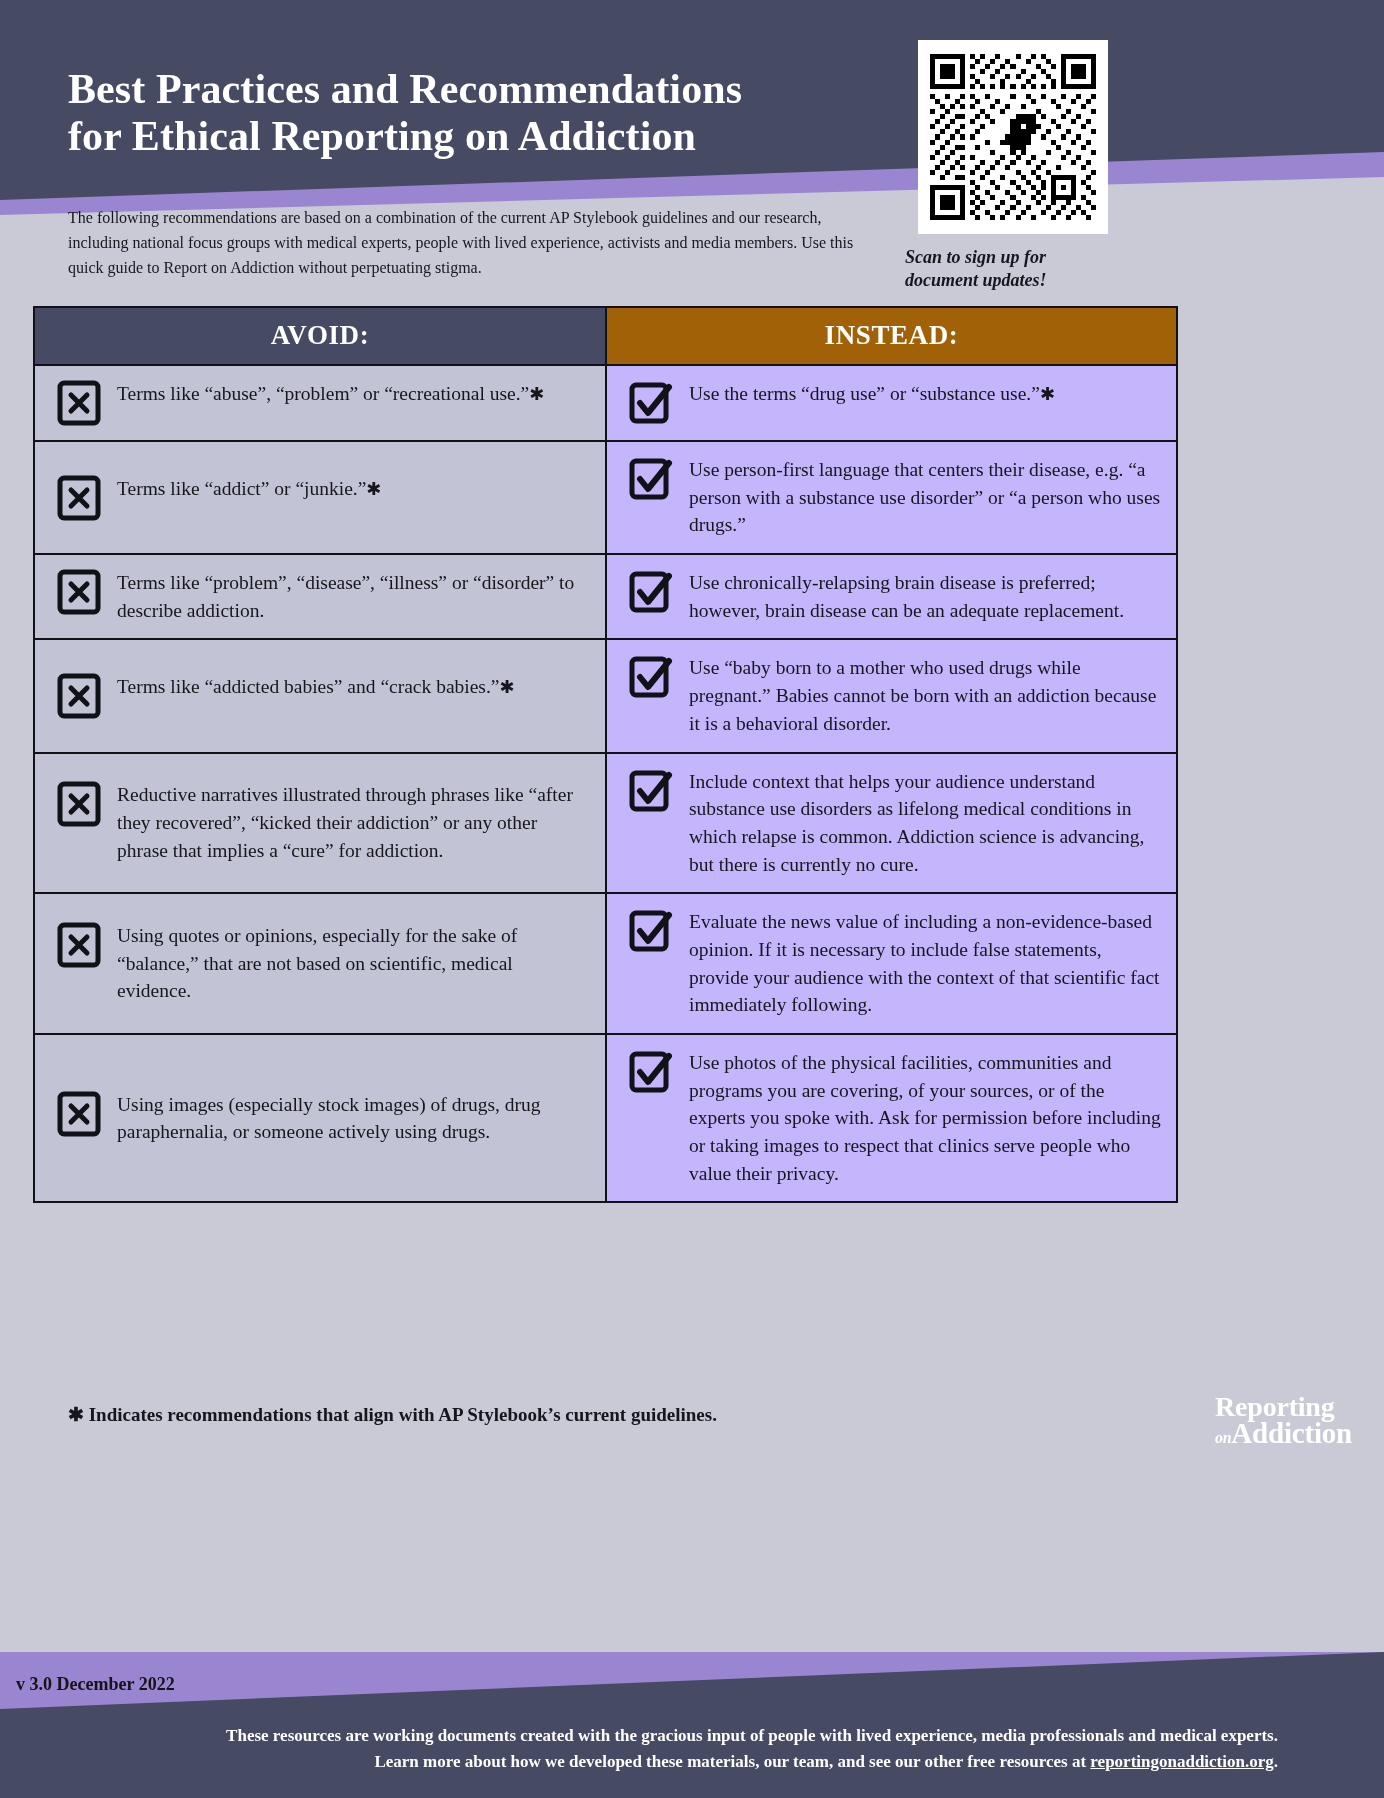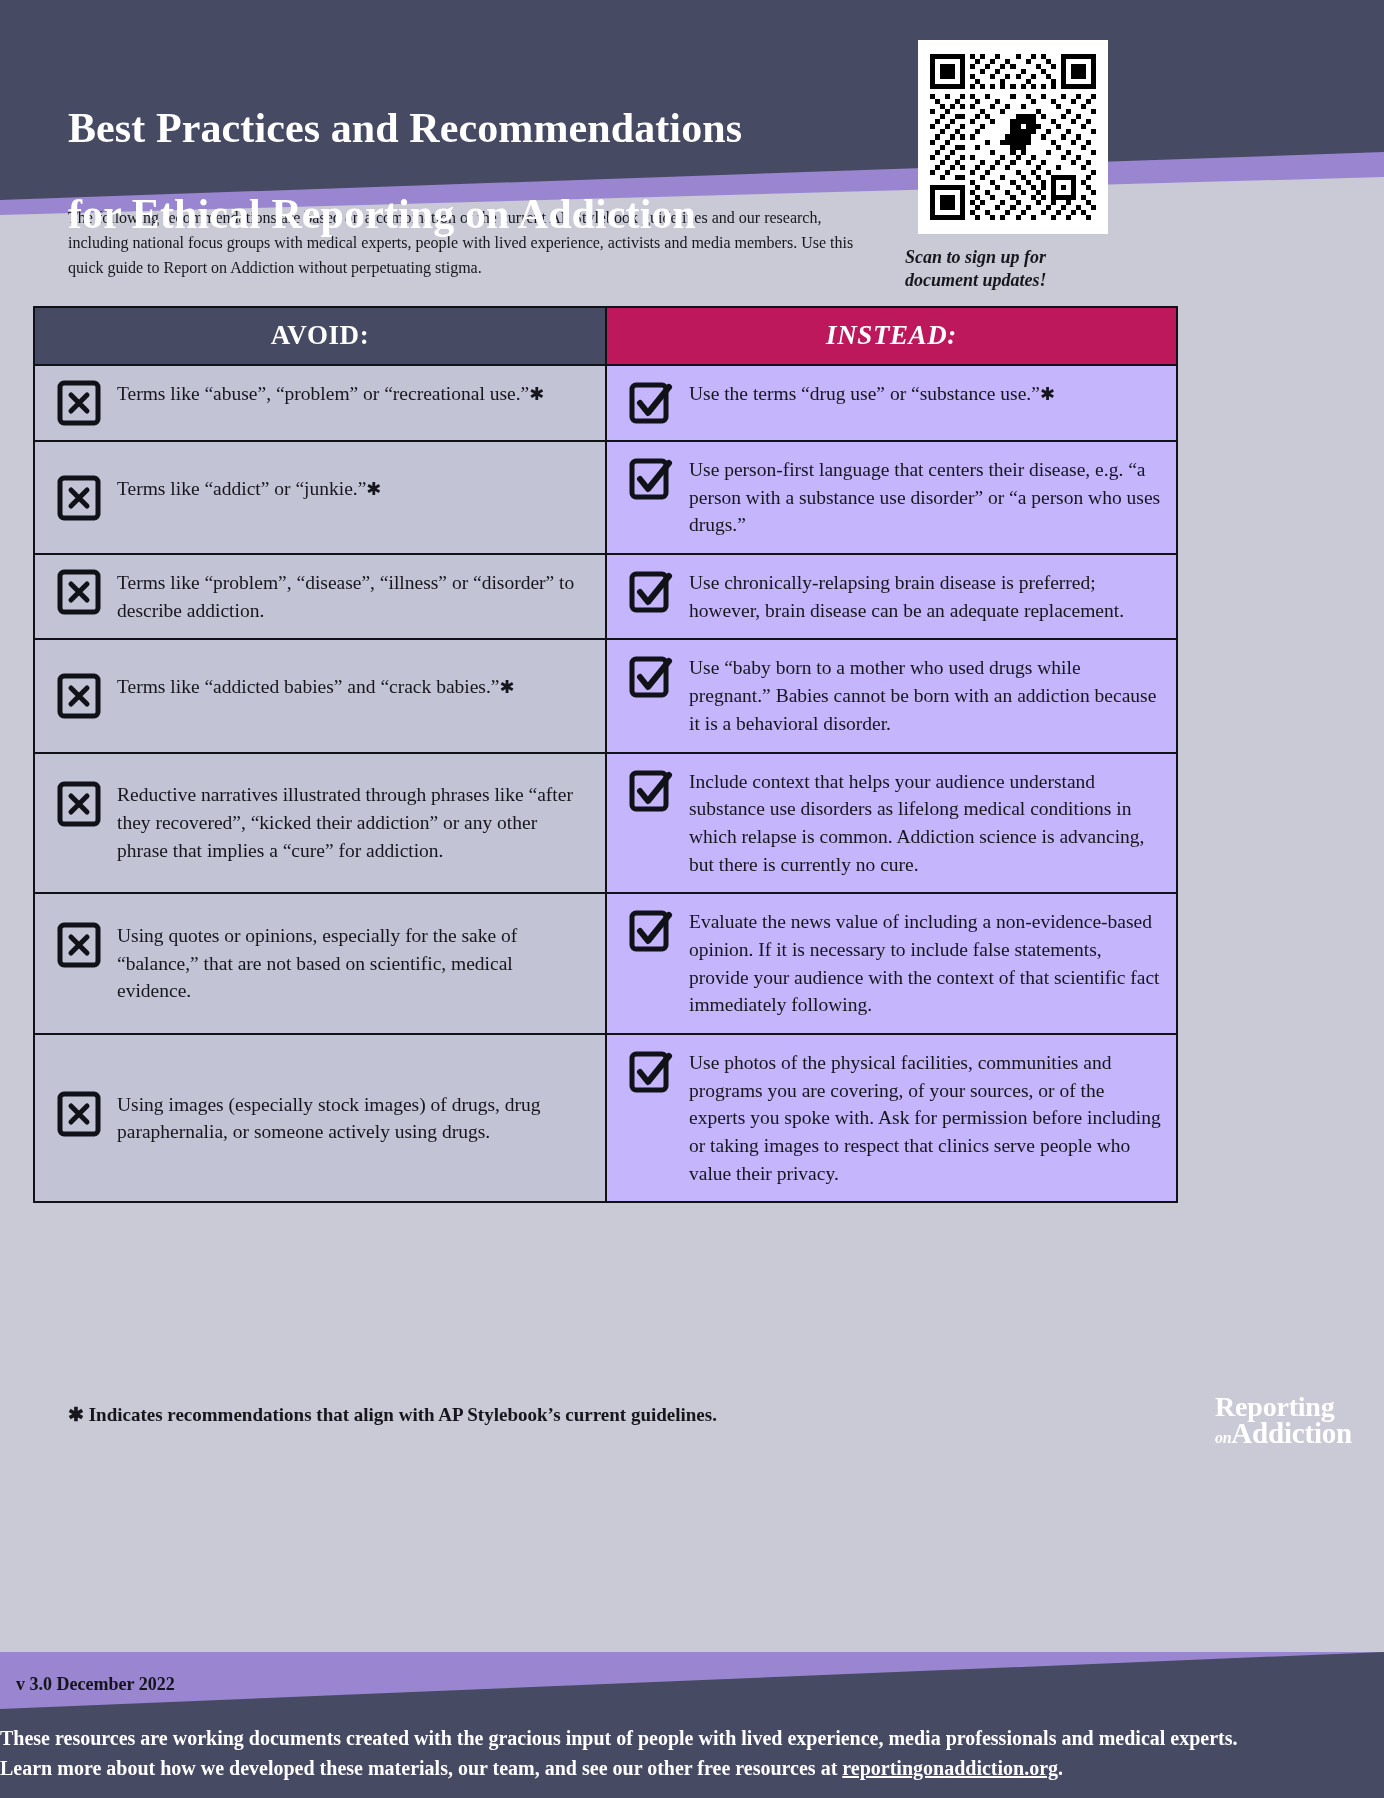--- a/index.html
+++ b/index.html
@@ -42,21 +42,21 @@
     left: 68px;
     top: 38px;
     width: 840px;
     z-index: 5;
     color: #ffffff;
     font-size: 42px;
     line-height: 1.12;
     font-weight: bold;
     letter-spacing: 0.1px;
   }
-  .header-title .line { display: block; margin-top: 39px; }
+  .header-title .line { display: block; }
 
   
   .qr-box {
     position: absolute;
     left: 918px;
     top: 40px;
     width: 190px;
     height: 194px;
     background: #ffffff;
     z-index: 6;
@@ -109,21 +109,21 @@
   .th-avoid, .th-instead {
     border: 2px solid #111118;
     color: #ffffff;
     font-size: 27px;
     font-weight: bold;
     text-align: center;
     padding: 12px 0 13px 0;
     letter-spacing: 0.6px;
   }
   .th-avoid { background: #474a63; }
-  .th-instead { background: #be185d; font-style: italic; }
+  .th-instead { background: #a16207; }
 
   .cell {
     border: 2px solid #111118;
     vertical-align: middle;
     padding: 14px 14px 14px 22px;
   }
   .cell-avoid { background: #c2c4d6; }
   .cell-instead { background: #c4b5fd; }
 
   .cell-inner {
@@ -207,23 +207,23 @@
     font-size: 18px;
     font-weight: bold;
     color: #14141a;
   }
   .footer-text {
     position: absolute;
     left: 0;
     top: 1723px;
     width: 1278px;
     z-index: 6;
-    text-align: left;
+    text-align: right;
     color: #ffffff;
-    font-size: 20px;
+    font-size: 17px;
     line-height: 1.52;
     font-weight: bold;
   }
   .footer-text .u { text-decoration: underline; }
 </style>
 </head>
 <body>
 
 <div class="page">
 

